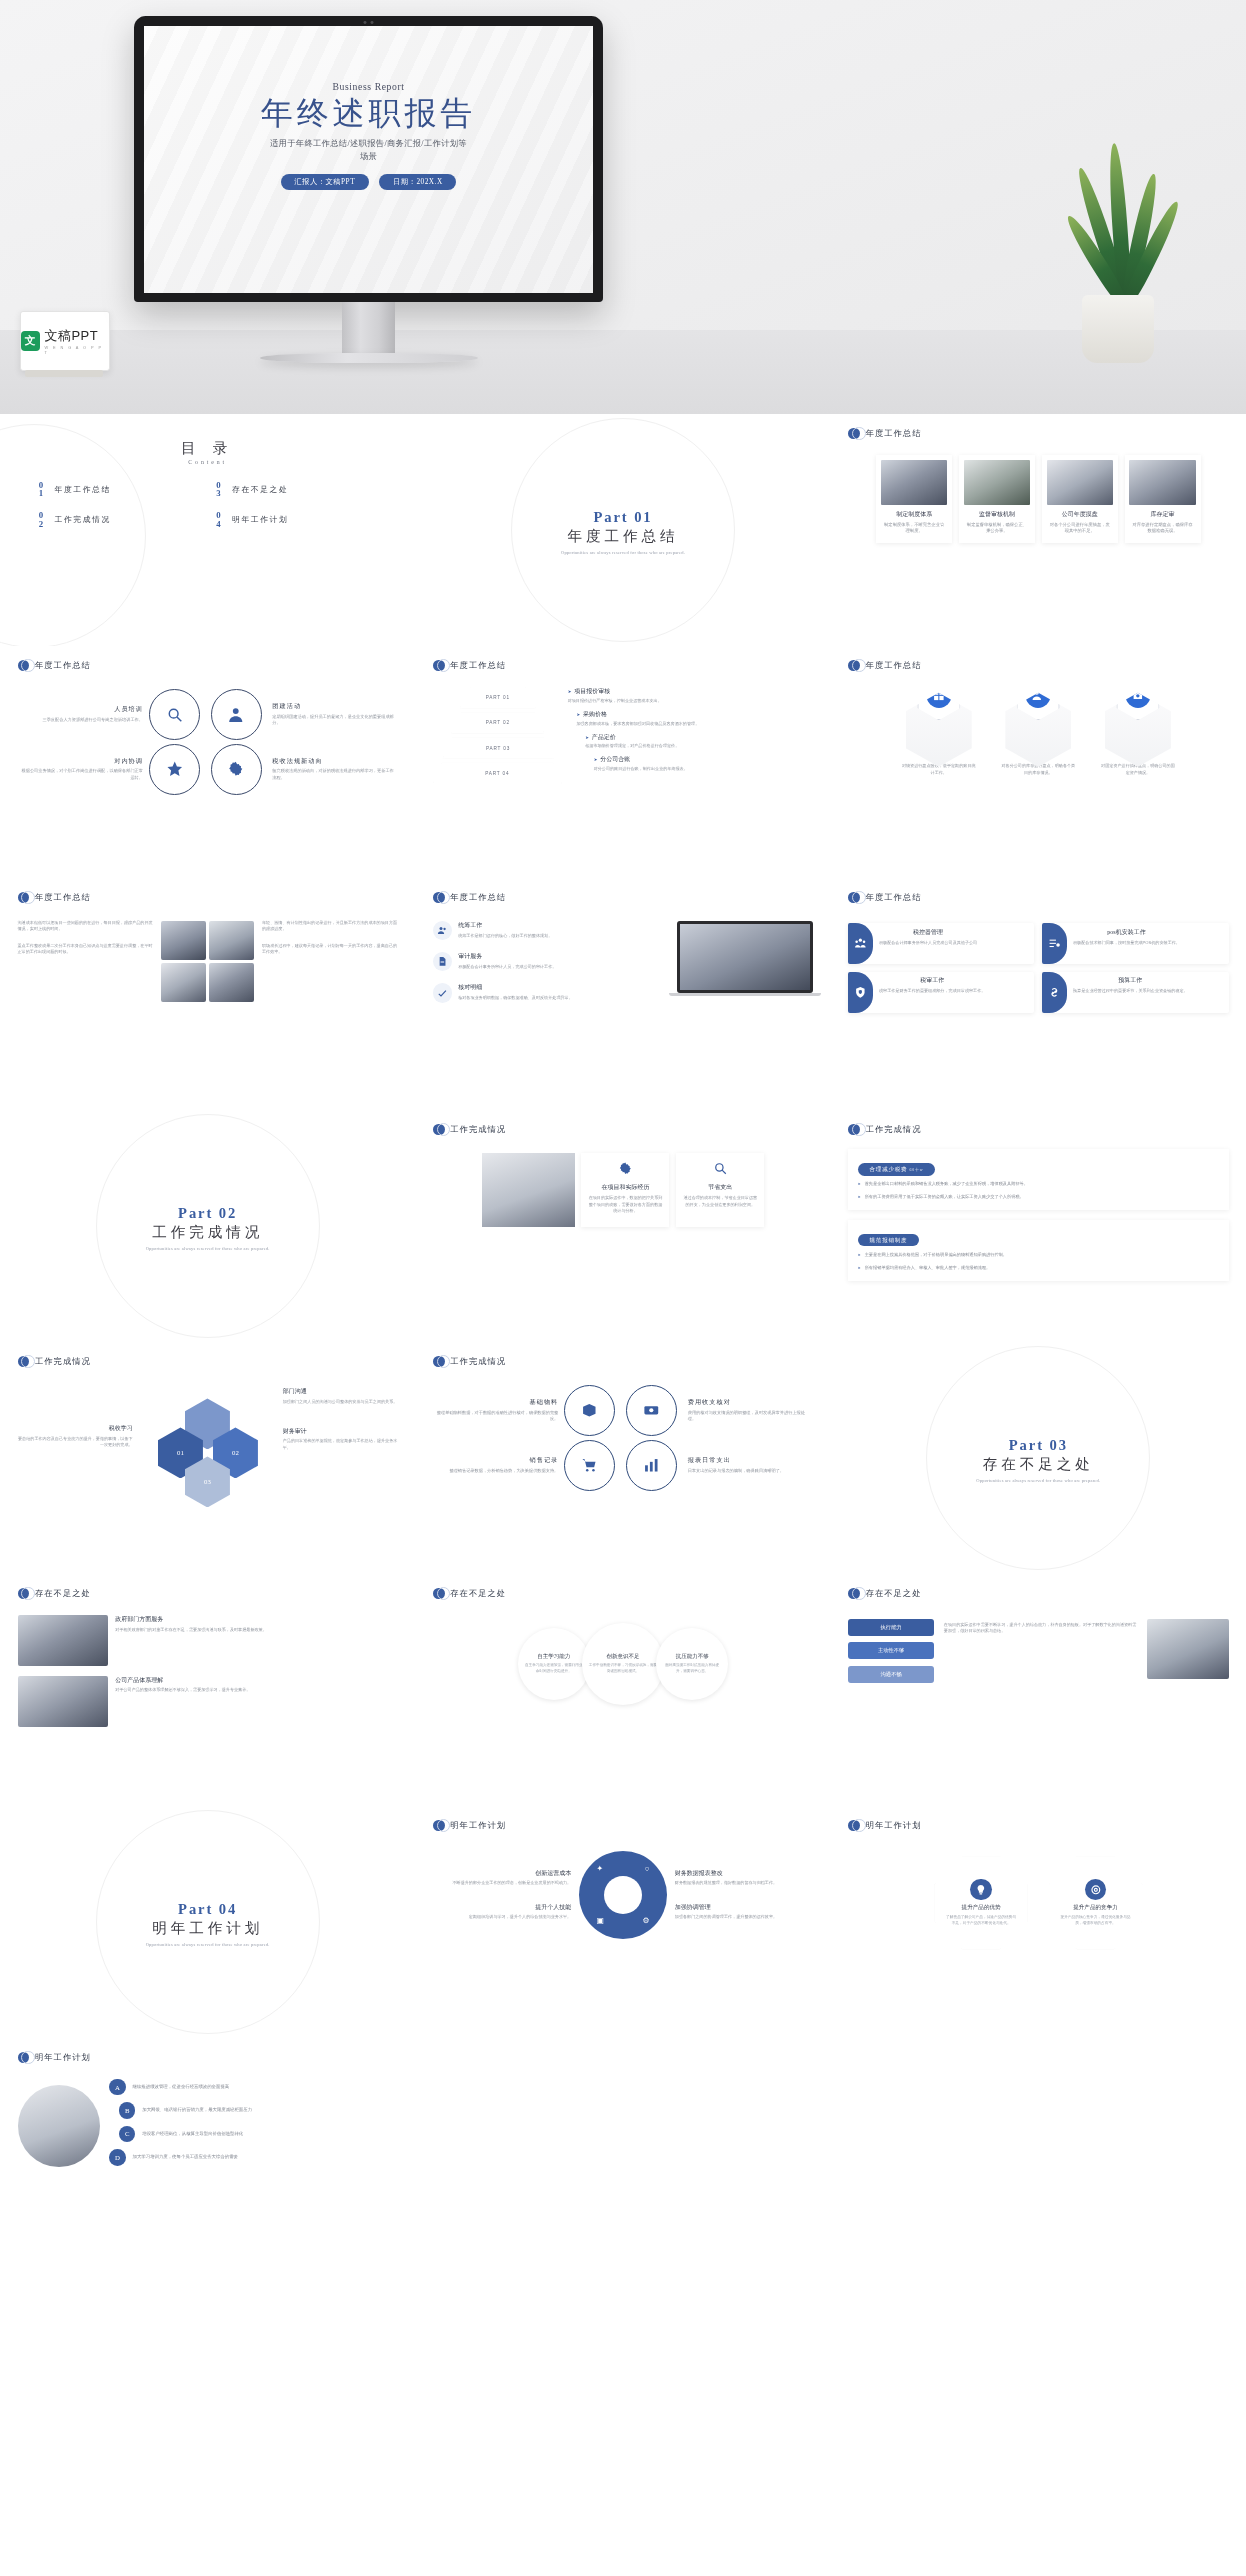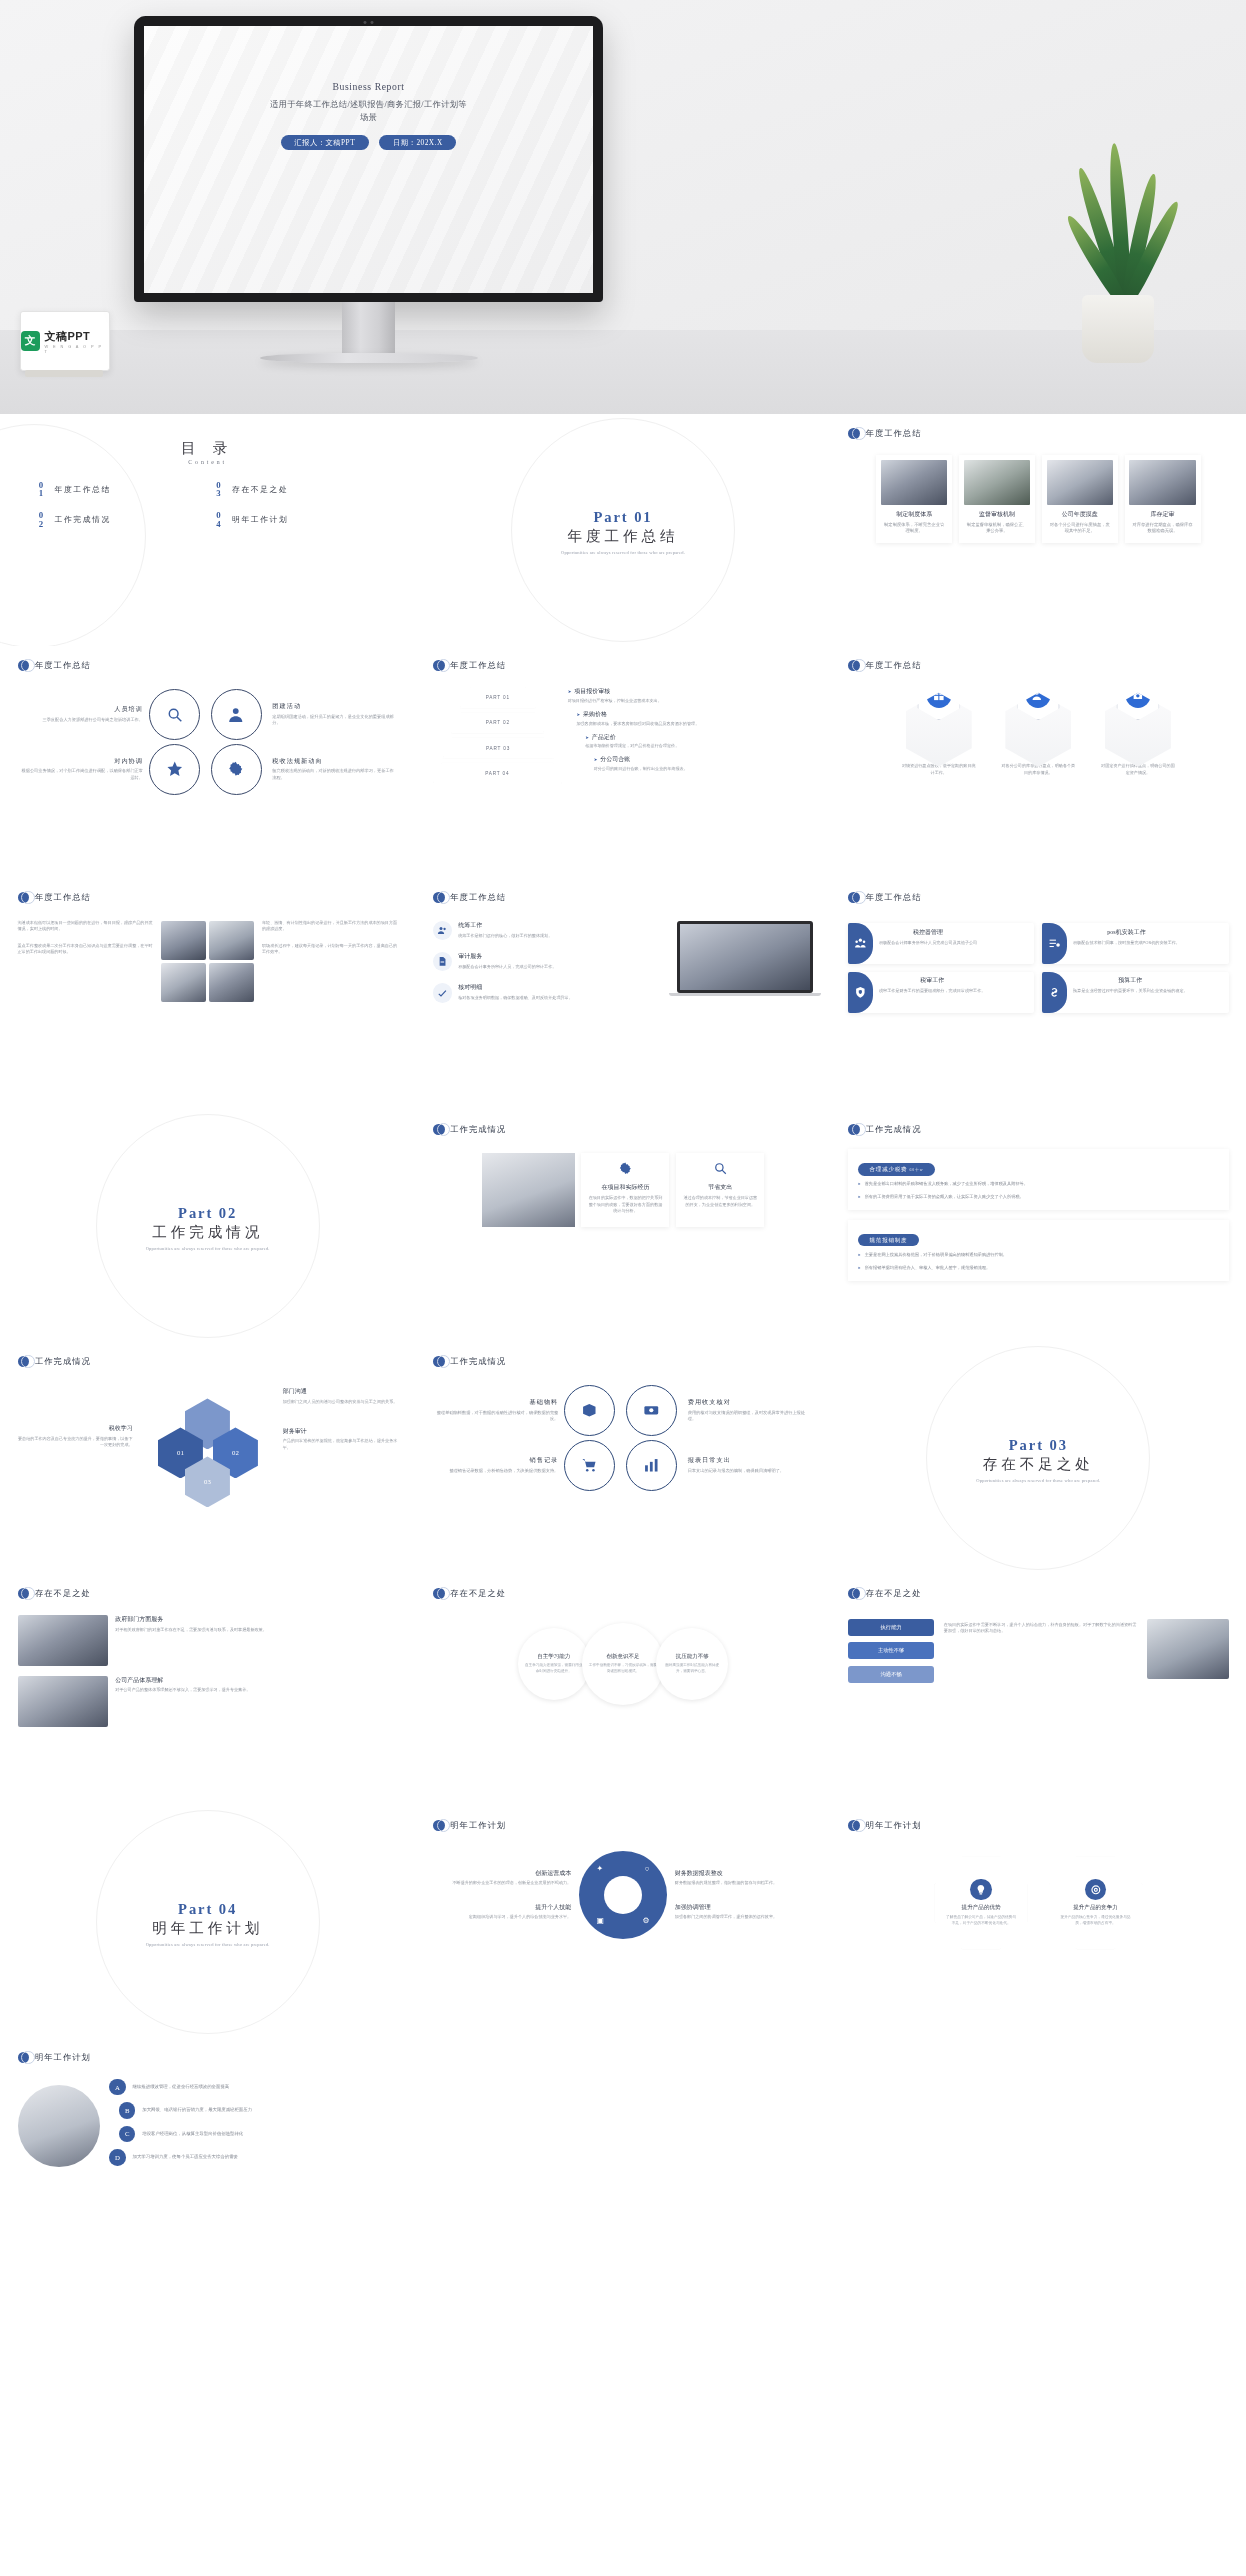--- a/index.html
+++ b/index.html
@@ -86,21 +86,21 @@
   .deskcal {
     position:absolute; left:19.5px; bottom:43px; width:90px; height:60px;
     background:#fff; border:1px solid #e3e3e3; border-radius:2.9px;
     box-shadow:0 2.9px 7.8px rgba(0,0,0,.09);
     display:flex; align-items:center; justify-content:center; gap:4.9px;
   }
   .cal-logo {
     width:19.5px;height:19.5px;border-radius:3.9px;background:#1c9c5b;color:#fff;
     font-size:10.7px;display:flex;align-items:center;justify-content:center;font-weight:700;
   }
-  .cal-txt { font-size:11px; color:#2a2a2a; font-weight:700; letter-spacing:0.5px;}
+  .cal-txt { font-size:13px; color:#2a2a2a; font-weight:400; letter-spacing:0.5px;}
   .cal-sub { font-size:3.9px; color:#9a9a9a; letter-spacing:1.9px; }
   .cal-stand { position:absolute; left:25px; bottom:37px; width:78px; height:6.8px; background:#d9d7d2; border-radius:1.9px;}
 
   
   .grid {
     display:grid; grid-template-columns:repeat(3, 1fr);
     gap:0px 0px; padding:0; background:#fff;
   }
   .slide {
     position:relative; height:232px; padding:13.6px 17.5px 9.7px 17.5px;
@@ -317,20 +317,21 @@
 
   <div class="monitor">
     <div class="monitor-bezel">
       <div class="monitor-cam">
           <i></i>
           <i></i>
         </div>
       <div class="screen">
         <div class="slide-title-block">
           <div class="sub-eyebrow">Business Report</div>
+          <div class="main-title">年终述职报告</div>
           <div class="main-sub">适用于年终工作总结/述职报告/商务汇报/工作计划等场景</div>
           <div class="badge-row">
             <div class="badge">汇报人：文稿PPT</div>
             <div class="badge">日期：202X.X</div>
           </div>
         </div>
       </div>
     </div>
     <div class="monitor-neck"></div>
     <div class="monitor-base"></div>

